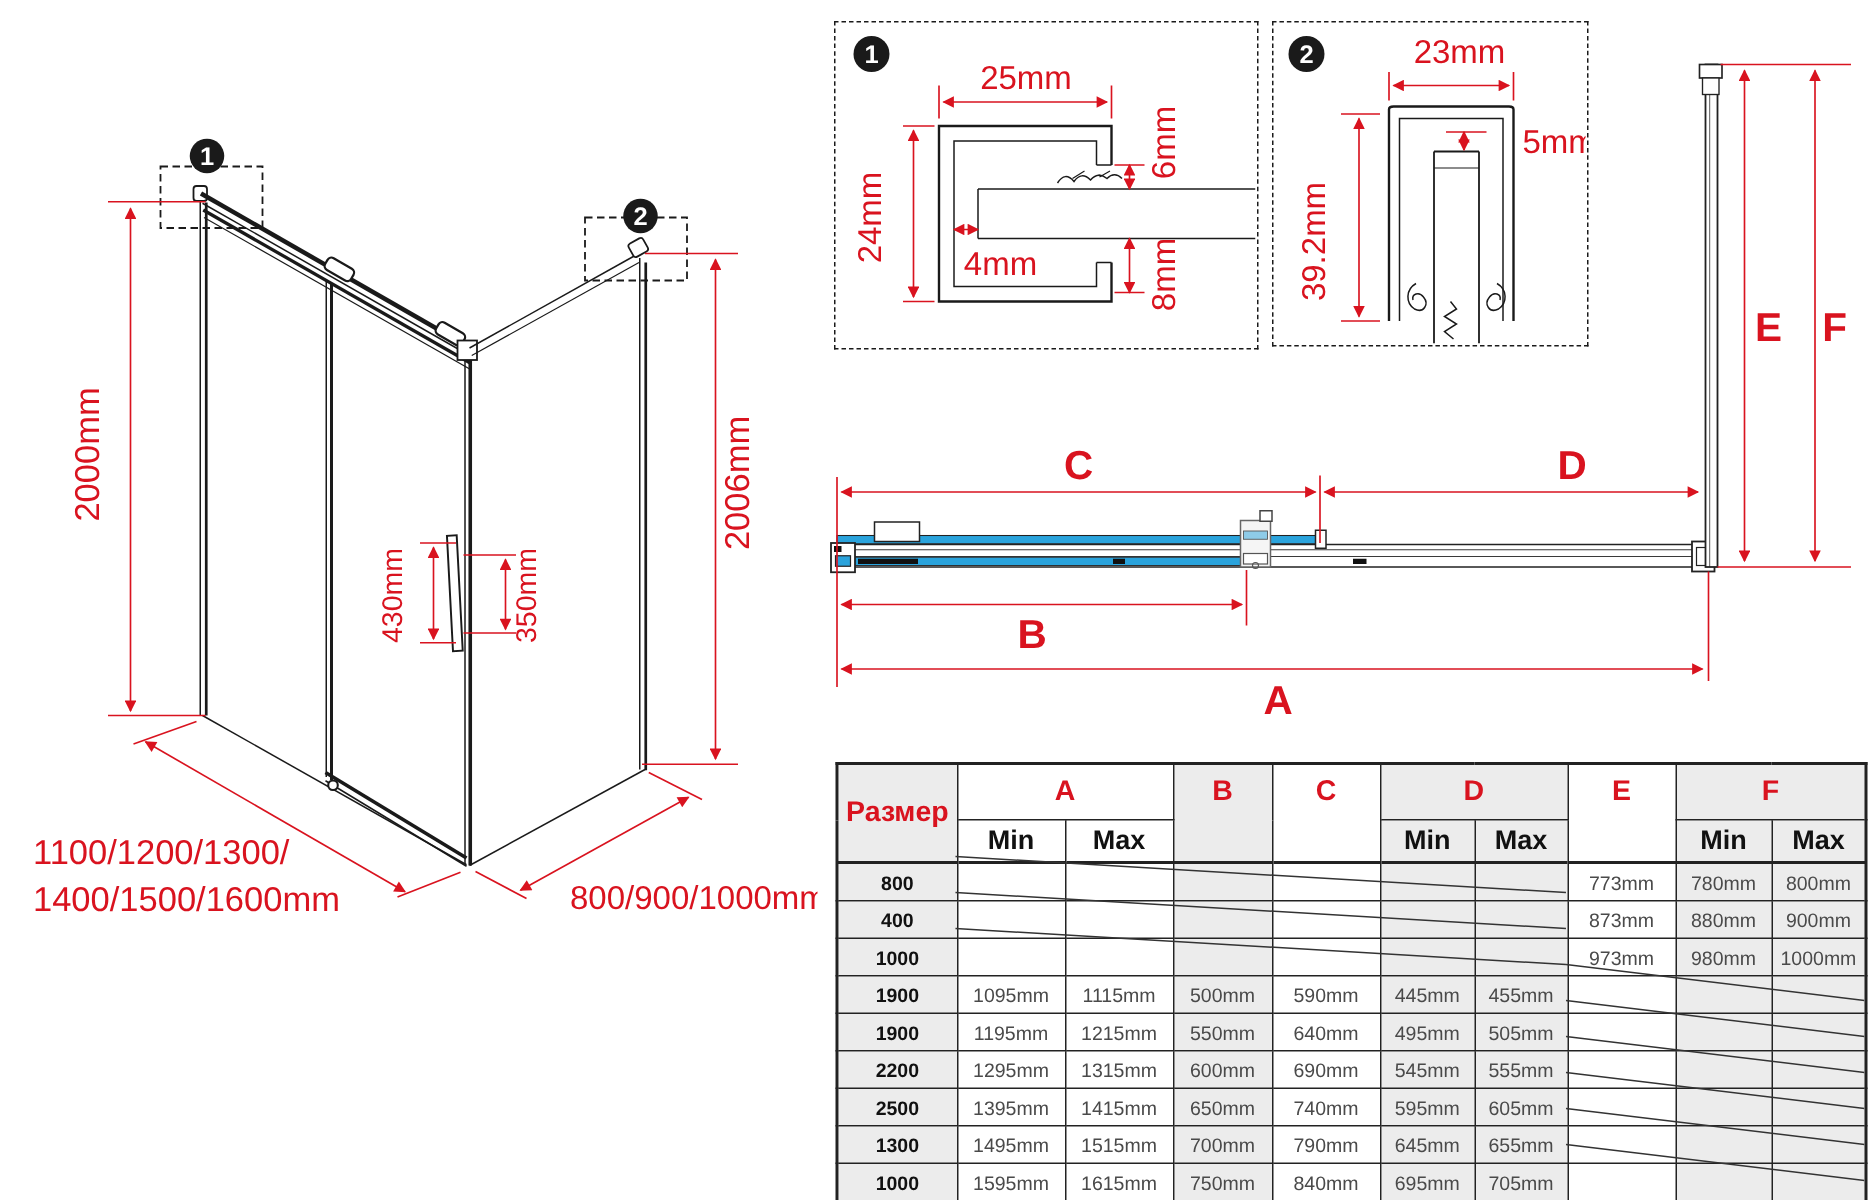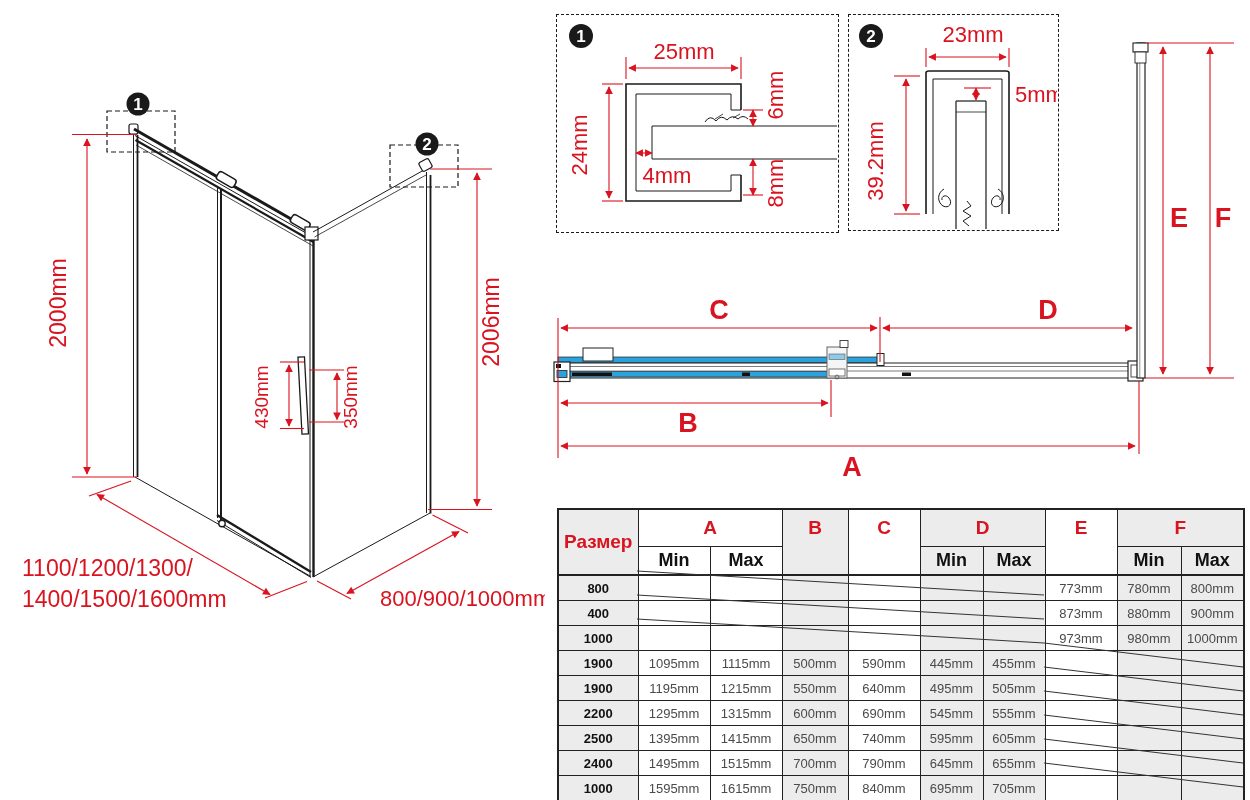--- a/index.html
+++ b/index.html
@@ -333,21 +333,21 @@
           <td class="w">1415mm</td>
           <td class="g">650mm</td>
           <td class="w">740mm</td>
           <td class="g">595mm</td>
           <td class="g">605mm</td>
           <td class="w"></td>
           <td class="g"></td>
           <td class="g"></td>
         </tr>
         <tr>
-          <th class="g">2400</th>
+          <th class="g">1300</th>
           <td class="w">1495mm</td>
           <td class="w">1515mm</td>
           <td class="g">700mm</td>
           <td class="w">790mm</td>
           <td class="g">645mm</td>
           <td class="g">655mm</td>
           <td class="w"></td>
           <td class="g"></td>
           <td class="g"></td>
         </tr>

